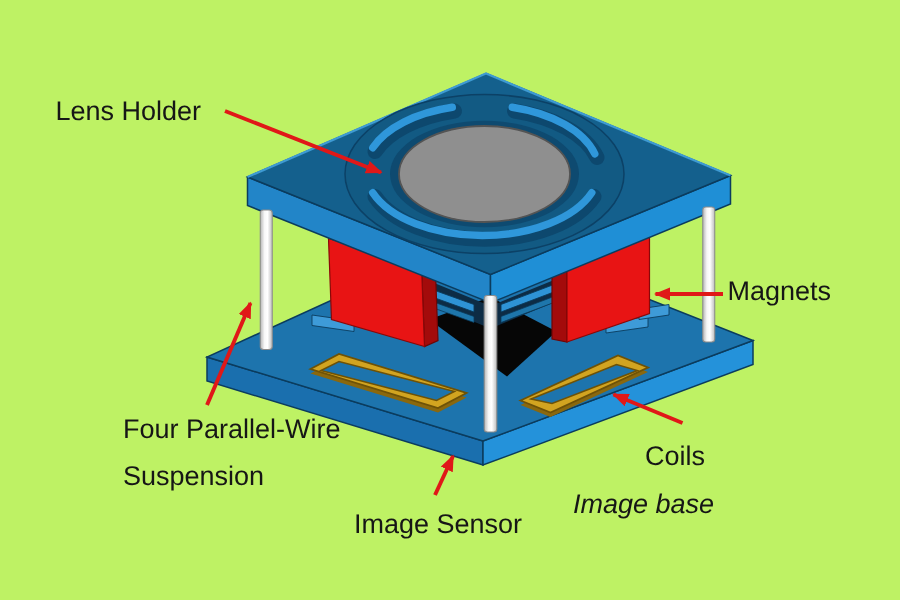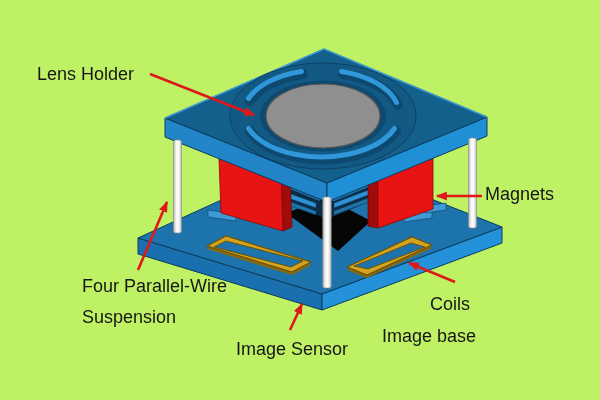--- a/index.html
+++ b/index.html
@@ -12,21 +12,21 @@
     position:absolute;color:#161616;font-size:18px;line-height:22px;
     white-space:nowrap;letter-spacing:0px;
   }
   .lbl-lens{left:37px;top:63px;}
   .lbl-magnets{left:485px;top:183px;}
   .lbl-susp{left:82px;top:275px;}
   .lbl-susp span{display:block;}
   .lbl-susp span + span{margin-top:9px;}
   .lbl-coils{left:430px;top:281px;margin-top:12px;}
   .lbl-sensor{left:236px;top:324px;margin-top:14px;}
-  .lbl-base{left:382px;top:325px;}
+  .lbl-base{left:382px;top:325px;font-style:italic;}
 </style>
 </head>
 <body>
 
 <div id="stage">
 
   <svg id="scene" width="600" height="400" viewBox="0 0 600 400">
     <defs>
       <linearGradient id="wireGrad" x1="0" y1="0" x2="1" y2="0">
         <stop offset="0" stop-color="#b5b5b5"></stop>

